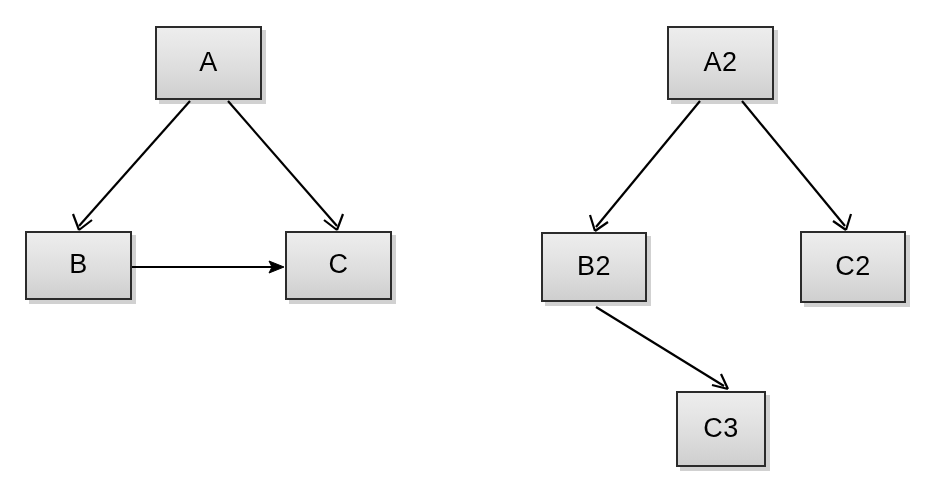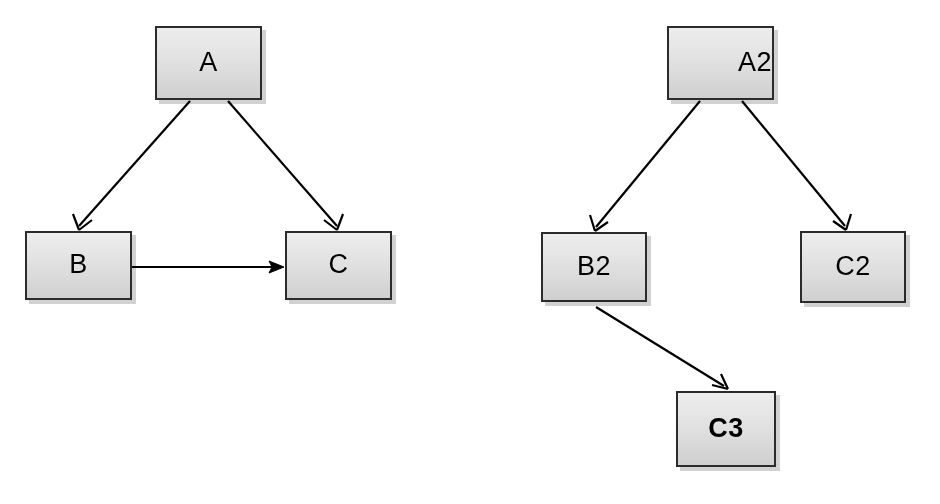--- a/index.html
+++ b/index.html
@@ -90,29 +90,29 @@
   </div>
 
   <div class="node" style="left:25px; top:231px; width:107px; height:69px;">
     <span class="node-label">B</span>
   </div>
 
   <div class="node" style="left:285px; top:231px; width:107px; height:69px;">
     <span class="node-label">C</span>
   </div>
 
-  <div class="node" style="left:667px; top:26px; width:107px; height:74px;justify-content:flex-end;">
+  <div class="node" style="left:667px; top:26px; width:107px; height:74px;">
     <span class="node-label">A2</span>
   </div>
 
   <div class="node" style="left:541px; top:232px; width:106px; height:70px;">
     <span class="node-label">B2</span>
   </div>
 
   <div class="node" style="left:800px; top:231px; width:106px; height:72px;align-items:center;">
     <span class="node-label">C2</span>
   </div>
 
-  <div class="node" style="left:676px; top:391px; width:100px; height:76px;font-weight:bold;">
+  <div class="node" style="left:676px; top:391px; width:90px; height:76px;">
     <span class="node-label">C3</span>
   </div>
 
 </div>
 
 </body></html>

